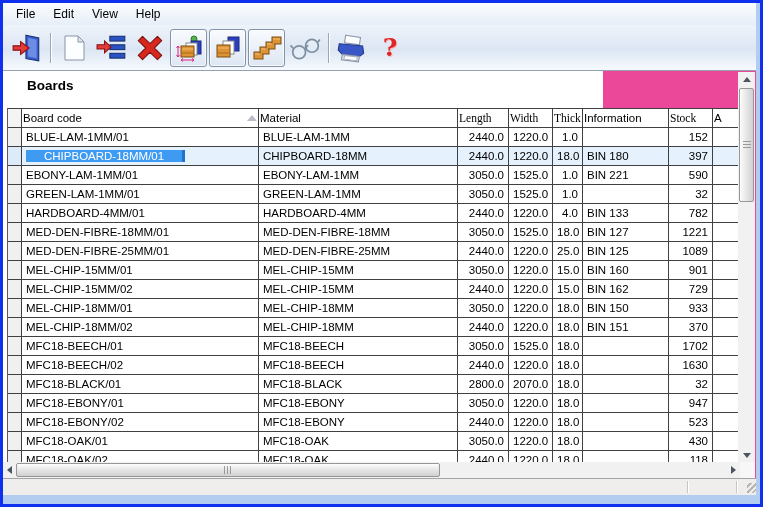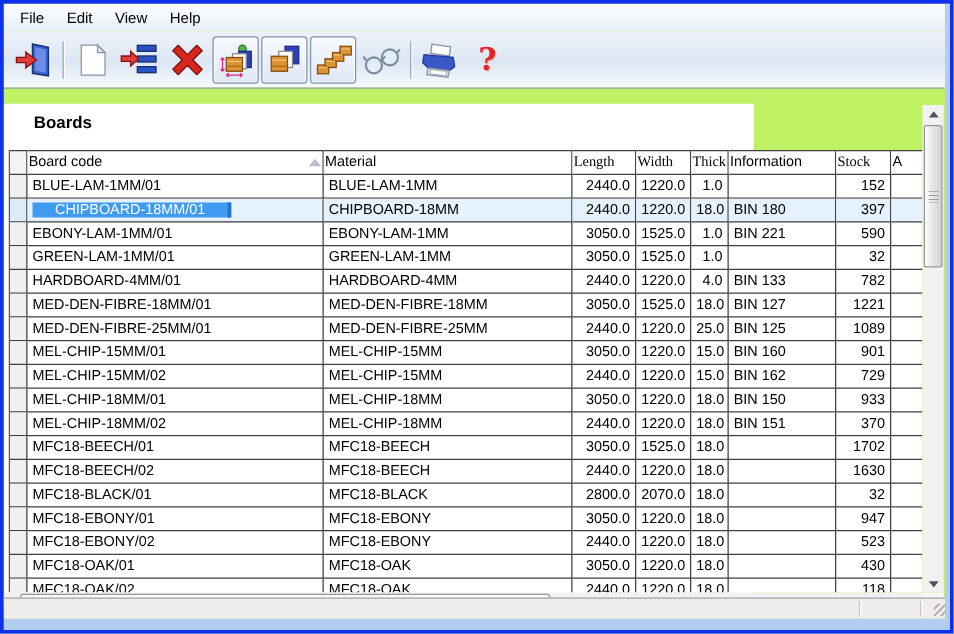--- a/index.html
+++ b/index.html
@@ -1,37 +1,37 @@
 <!DOCTYPE html>
 <html><head>
 <meta charset="utf-8">
 <style>
   html,body{margin:0;padding:0;background:#cfd8e6;}
   *{box-sizing:border-box;}
-  .window{position:relative;width:763px;height:507px;background:#bef264;
+  .window{position:relative;width:763px;height:507px;background:#ec4899;
     border:3px solid #1030f0;font-family:"Liberation Sans",sans-serif;overflow:hidden;}
   
   .frame-right{position:absolute;right:0;top:0;width:4px;height:501px;background:#b3cdf0;z-index:8;}
   .frame-bottom{position:absolute;left:0;top:492px;width:757px;height:9px;background:#b3cdf0;z-index:8;}
   
   .menubar{position:absolute;left:0;top:0;width:757px;height:22px;
     background:linear-gradient(#fbfdfe,#e7eef8);display:flex;align-items:center;padding-left:4px;}
   .menu-item{padding:3px 9px;font-size:12px;color:#000;cursor:default;}
   
   .toolbar{position:absolute;left:0;top:22px;width:757px;height:46px;
     background:linear-gradient(#eef3fa,#dce6f3 55%,#f6fafd);border-bottom:1px solid #96a0ae;
     display:flex;align-items:center;padding-left:5px;}
   .tbtn{width:36px;height:36px;display:flex;align-items:center;justify-content:center;margin:0 1px;}
   .tbtn.framed{border:1px solid #8593a8;border-radius:3px;width:37px;height:38px;
     background:linear-gradient(#f8fbfe,#dde6f2);box-shadow:inset 0 0 0 1px #ffffffb0;}
   .tsep{width:1px;height:30px;background:#9aa6b6;box-shadow:1px 0 0 #fff;margin:0 4px;}
   .qmark{font-size:25px;font-weight:bold;color:#e02525;font-family:"DejaVu Serif",serif;
     text-shadow:1px 1px 0 #f4b9b9;}
   
-  .client{position:absolute;left:0;top:80px;width:600px;height:407px;background:#fff;}
+  .client{position:absolute;left:0;top:68px;width:600px;height:407px;background:#fff;}
   .panel-title{position:absolute;left:24px;top:7px;font-size:13.5px;font-weight:bold;color:#000;}
   
   .grid{position:absolute;left:4px;top:37px;width:731px;height:354px;overflow:hidden;
     border-left:1px solid #5a5a5a;background:#fff;}
   .grow{display:flex;width:740px;}
   .gcell{flex:0 0 auto;border-right:1px solid #404040;border-bottom:1px solid #404040;
     overflow:hidden;white-space:nowrap;padding:0 4px;font-size:11.5px;color:#000;height:19px;line-height:18px;}
   .ghead .gcell{border-top:1px solid #404040;height:20px;line-height:19px;text-align:center;padding:0 1px;
     background:#fff;display:flex;align-items:center;justify-content:space-between;gap:5px;}
   .c0{width:14px;padding:0;background:#f0f0f0;}

